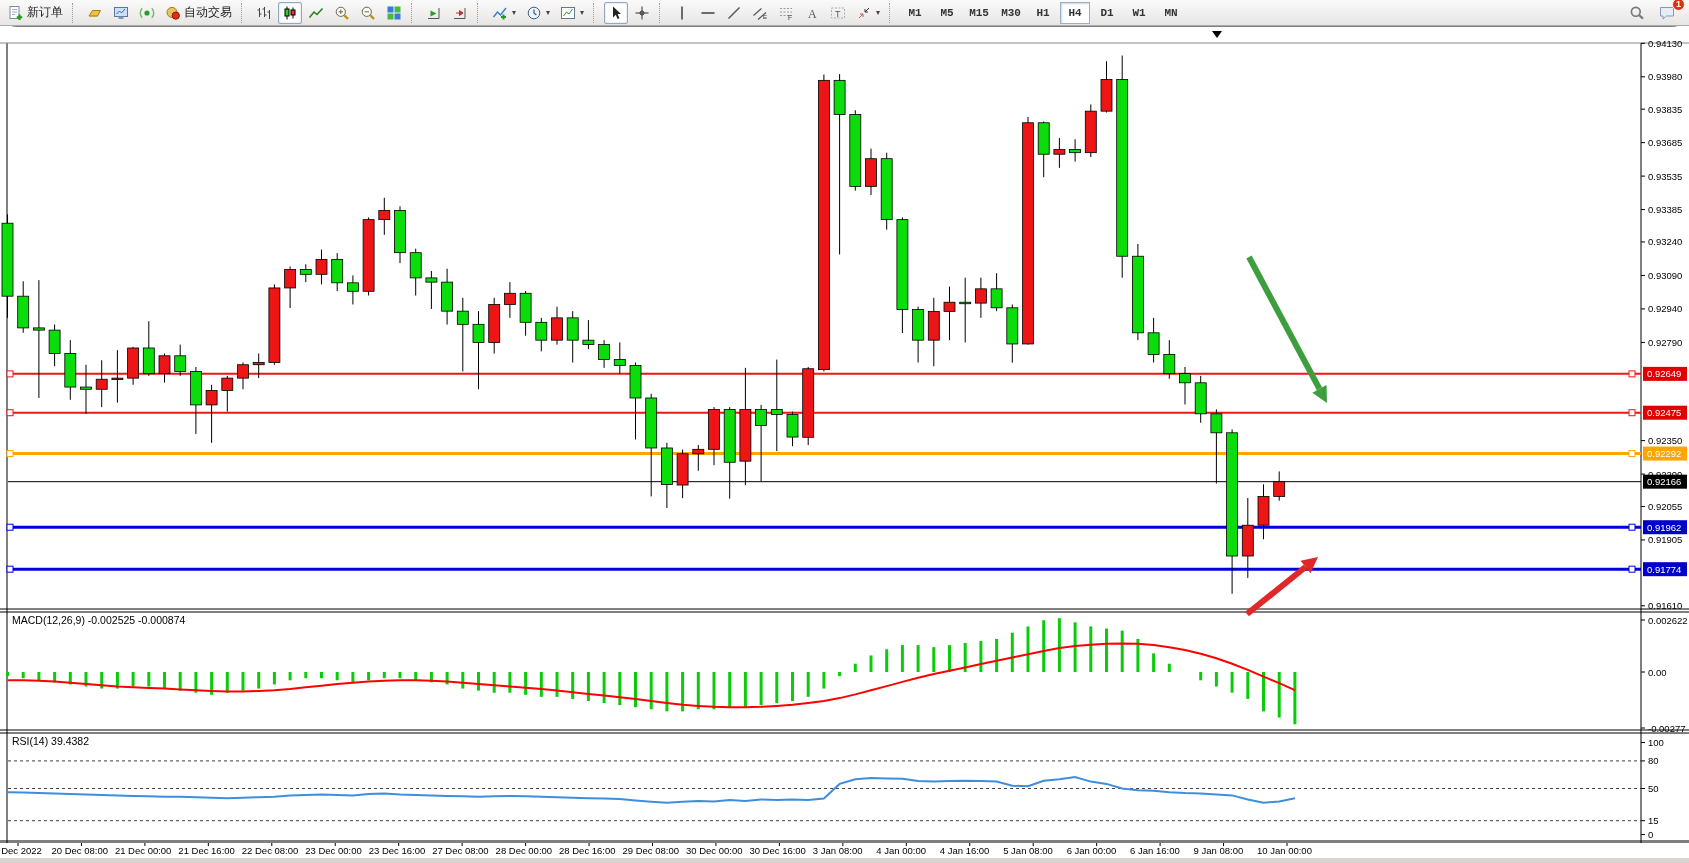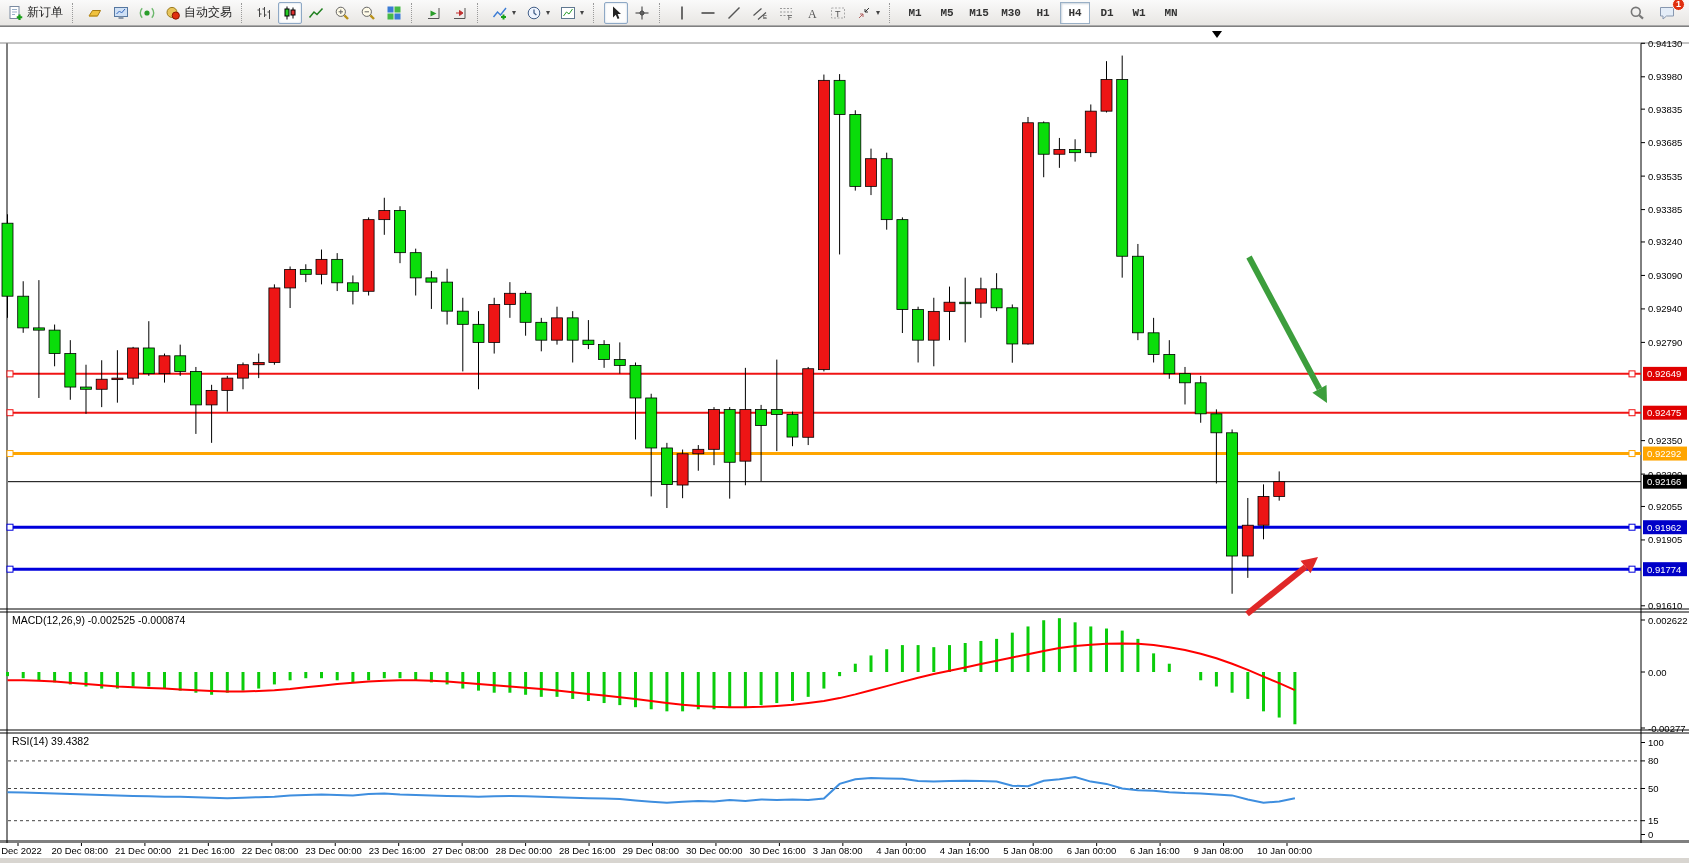--- a/index.html
+++ b/index.html
@@ -30,21 +30,21 @@
   .badge {
     position:absolute; top:-4px; right:-6px; background:#e03010; color:#fff;
     font-size:9px; font-weight:bold; border-radius:7px; min-width:13px; height:13px;
     display:flex; align-items:center; justify-content:center; border:1px solid #fff;
   }
   .chat-wrap { position:relative; }
 
   
   .chart-area {
     position:absolute; top:26px; left:0; width:1689px; height:837px;
-    background:#fff; border-top:1px solid #808080;
+    background:#fff; border-top:1px solid #808080;border-radius:17px;
   }
   .chart-title {
     position:absolute; top:2px; left:4px; height:14px;
     display:flex; align-items:center; gap:8px;
     font-size:11px; font-weight:bold; color:#000;
   }
   .chart-title .tri { font-size:8px; margin-right:2px; }
   #chart-svg { position:absolute; top:0; left:0; }
 </style>
 </head>

